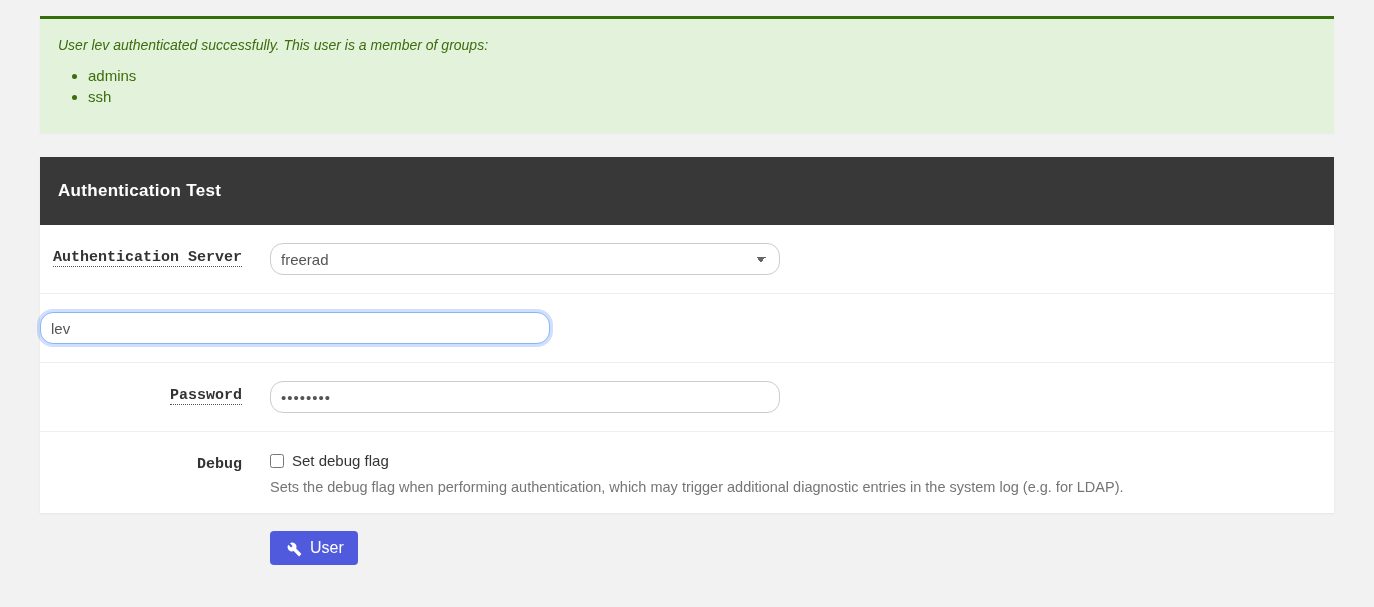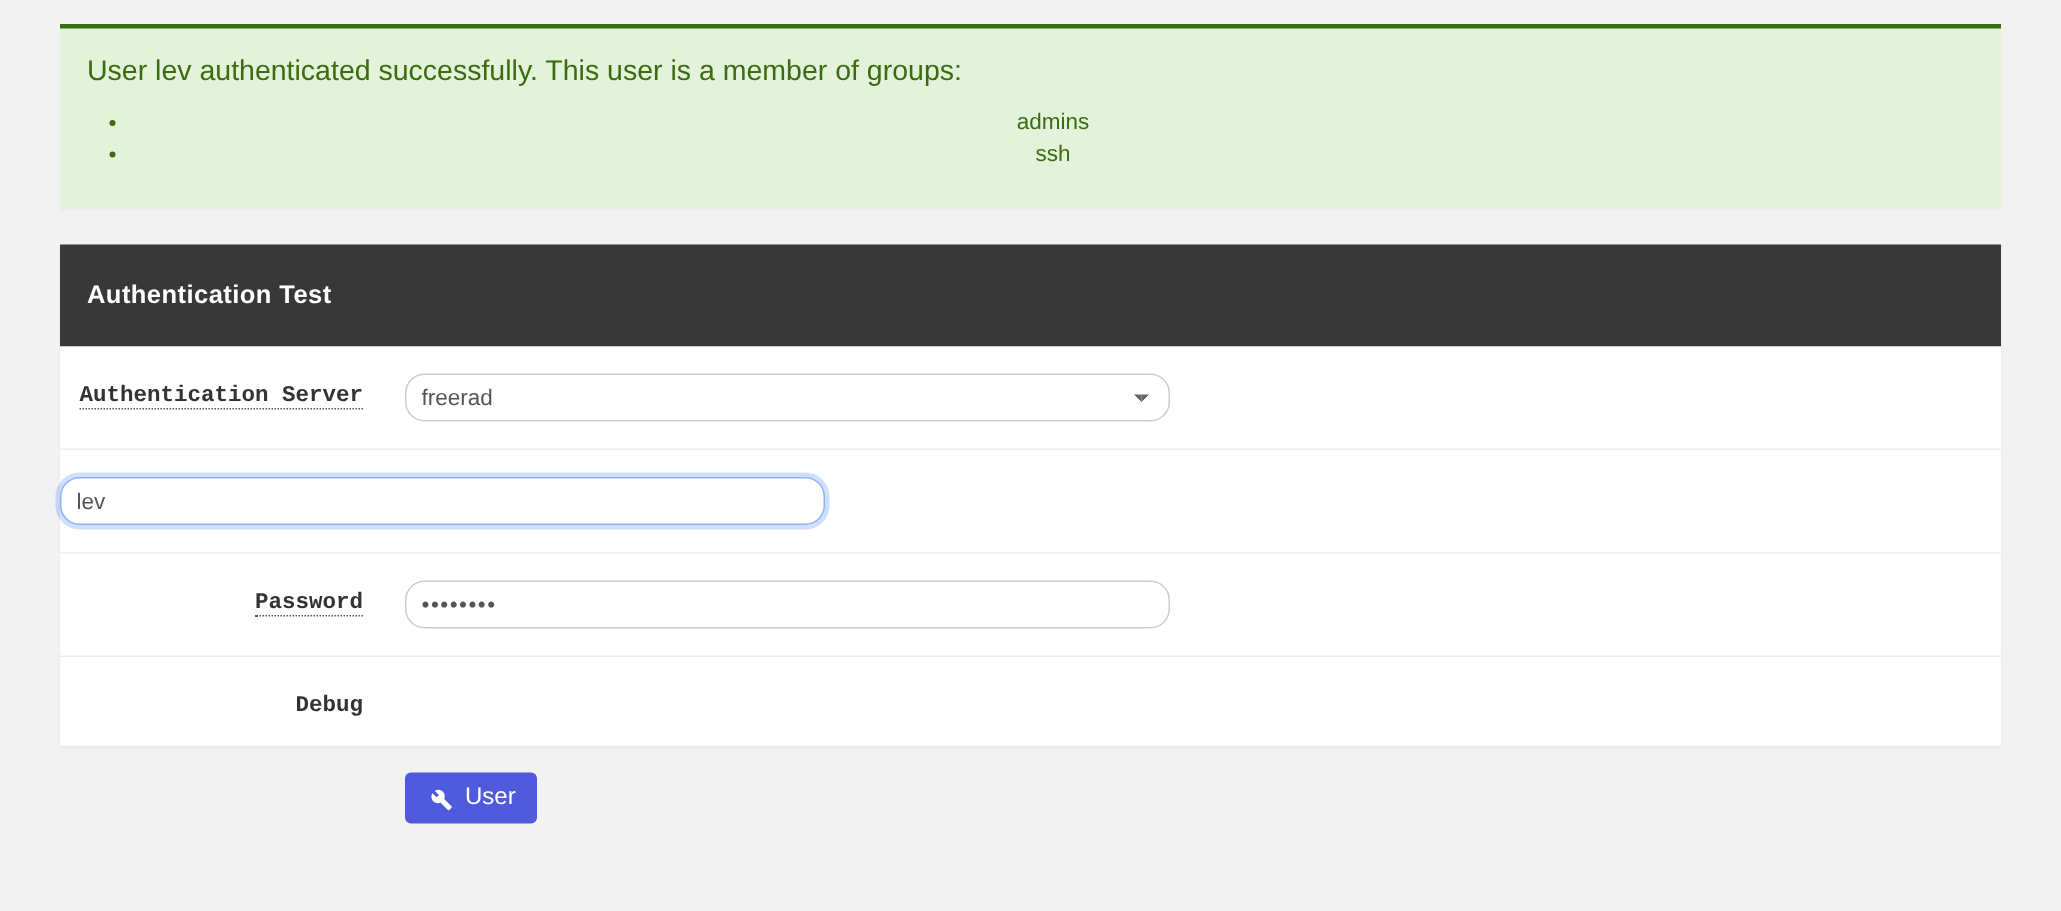--- a/index.html
+++ b/index.html
@@ -20,31 +20,31 @@
   .alert {
     margin: 16px 40px 24px 40px;
     background: #e3f3db;
     border-top: 3px solid #356e0b;
     color: #3c6c0d;
     padding: 18px 18px 24px 18px;
     box-shadow: 0 1px 2px rgba(0,0,0,0.04);
   }
   .alert p {
     margin: 0 0 14px 0;
-    font-size: 19px;
+    font-size: 14px;
+    font-style: italic;
   }
   .alert ul {
     margin: 0 0 0 30px;
     padding: 0;
   }
   .alert ul li {
     list-style: disc;
     margin: 4px 0;
     font-size: 15px;
-    text-align: center;
   }
   .panel {
     margin: 0 40px 0 40px;
     box-shadow: 0 1px 2px rgba(0,0,0,0.06);
   }
   .panel-header {
     background: #383838;
     color: #fff;
     font-weight: bold;
     font-size: 17px;
@@ -195,20 +195,27 @@
         </div>
         <div class="form-control-wrap">
           <input type="text" class="password-input" value="••••••••" style="">
         </div>
       </div>
 
       <div class="form-row">
         <div class="form-label">
           <span class="no-underline">Debug</span>
         </div>
+        <div class="form-control-wrap">
+          <label class="checkbox-line">
+            <input type="checkbox" style="">
+            <span>Set debug flag</span>
+          </label>
+          <div class="help-text">Sets the debug flag when performing authentication, which may trigger additional diagnostic entries in the system log (e.g. for LDAP).</div>
+        </div>
       </div>
 
     </div>
   </div>
 
   <div class="footer-row">
     <button class="btn-test" type="button">
       <span class="wrench-icon">
         <svg viewBox="0 0 24 24" width="18" height="18" fill="#fff" aria-hidden="true">
           <path d="M22.7 19.3l-6.5-6.5c.6-1.3.7-2.8.2-4.2-.6-1.8-2.1-3.2-3.9-3.7-1.6-.5-3.3-.2-4.6.8l3.6 3.6-2.1 2.1L5.8 7.8c-1 1.3-1.3 3-.8 4.6.5 1.8 1.9 3.3 3.7 3.9 1.4.5 2.9.4 4.2-.2l6.5 6.5c.4.4 1 .4 1.4 0l1.9-1.9c.4-.4.4-1 0-1.4z"></path>

